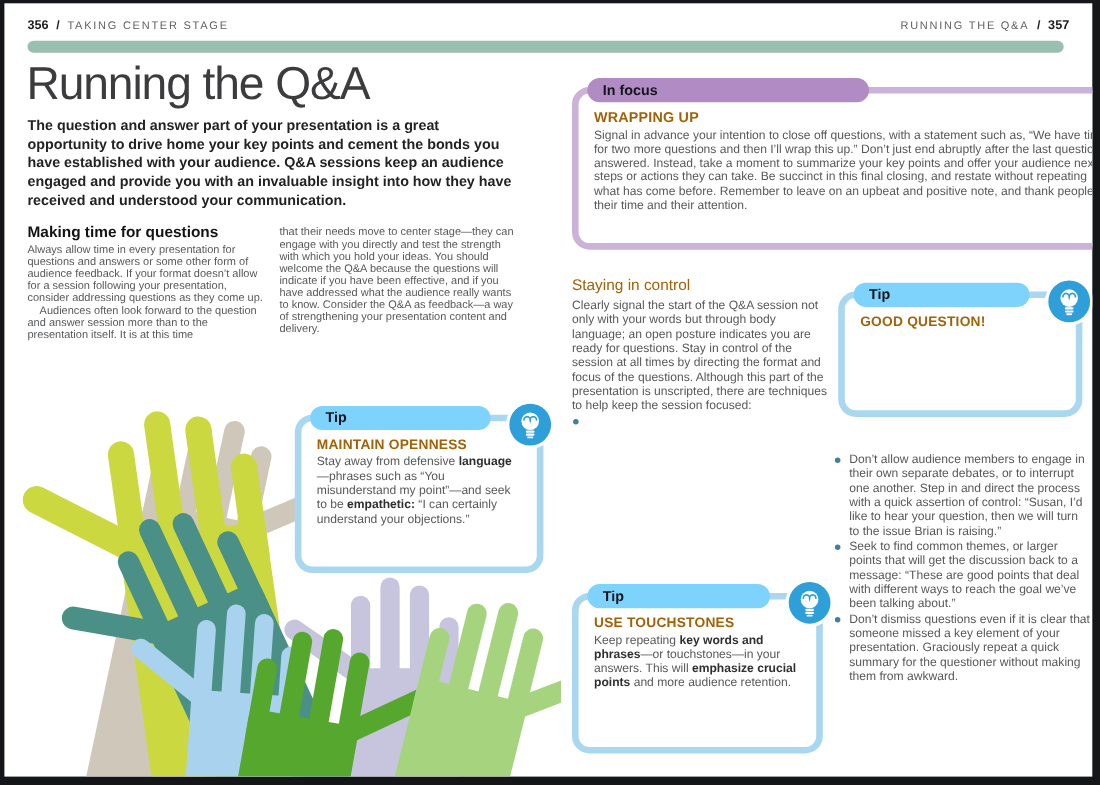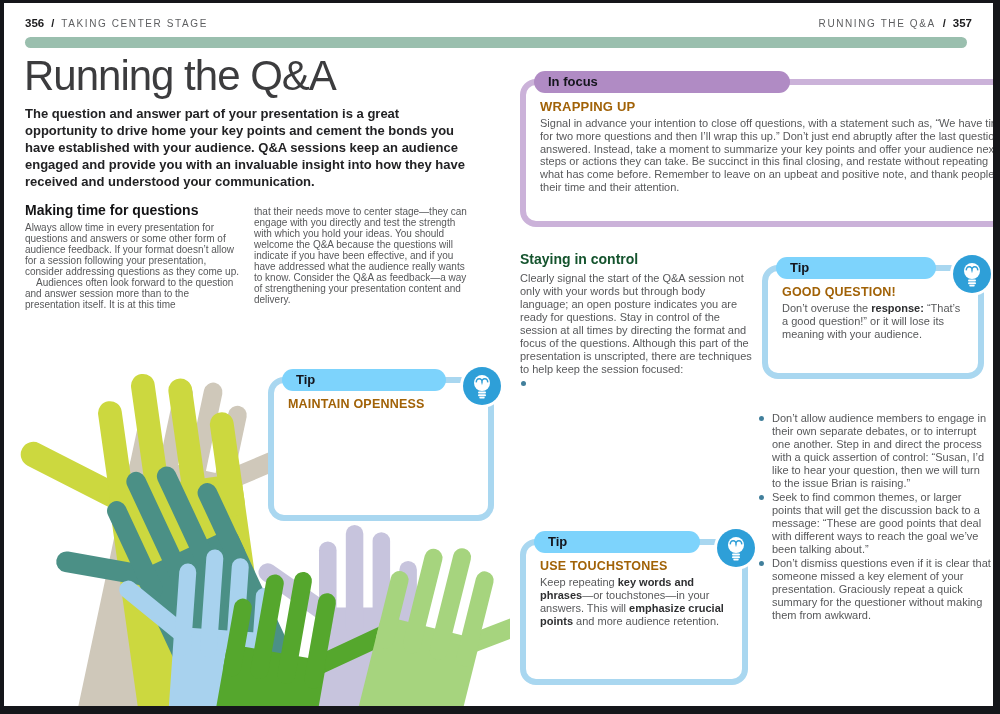--- a/index.html
+++ b/index.html
@@ -32,21 +32,21 @@
   .pill.purple-bg { background:#b08bc4; right:240px; }
   .badge { position:absolute; border-radius:50%; box-shadow:0 0 0 3px #fff; display:flex; align-items:center; justify-content:center; }
   .badge.bulb { top:-16px; right:-13px; width:38px; height:38px; background:#2e9fd8; }
   .badge.eye { top:-18px; right:-20px; width:47px; height:47px; background:#8a5fa6; }
   .box h3 { font-size:12.5px; font-weight:bold; color:#a16207; margin:14px 14px 3px 14px; letter-spacing:0.2px; }
   .box .boxbody { font-size:11px; line-height:13px; color:#57585a; margin:0 16px 0 14px; }
   .box .boxbody b { color:#2e2f31; }
 
   
   .rcol { position:absolute; font-size:11px; line-height:13px; color:#57585a; }
-  .rcol h2 { font-size:14px; font-weight:bold; color:#14532d; margin-bottom:5px; line-height:1.1; }
+  .rcol h2 { font-size:14px; font-weight:normal; color:#a16207; margin-bottom:5px; line-height:1.1; }
   ul.blist { list-style:none; }
   ul.blist li { position:relative; padding-left:14px; margin-top:1px; }
   ul.blist li .dot { position:absolute; left:1px; top:4px; width:5px; height:5px; border-radius:50%; background:#417f9b; }
 
   .hands { position:absolute; left:-4px; top:352px; }
 </style>
 </head>
 <body>
 
 <div class="page">
@@ -96,20 +96,21 @@
     <div class="badge bulb">
       <svg width="22" height="25" viewBox="0 0 22 25">
         <circle cx="11" cy="9" r="8" fill="#fff"></circle>
         <path d="M5.4 8.4 a2.9 2.9 0 1 1 5.6 0 a2.9 2.9 0 1 1 5.6 0" fill="none" stroke="#2e9fd8" stroke-width="1.5"></path>
         <rect x="7" y="17.4" width="8" height="2" rx="1" fill="#fff"></rect>
         <rect x="7" y="20.2" width="8" height="2" rx="1" fill="#fff"></rect>
         <rect x="8.3" y="22.8" width="5.4" height="1.7" rx="0.8" fill="#fff"></rect>
       </svg>
     </div>
     <h3>MAINTAIN OPENNESS</h3>
+    <p class="boxbody"><span>Stay away from defensive </span><b>language</b><span>—phrases such as “You misunderstand my point”—and seek to be </span><b>empathetic:</b><span> “I can certainly understand your objections.”</span></p>
   </div>
 
   <div class="box purple" style="left:516px; top:76px; width:516px; height:148px;">
     <div class="pill purple-bg"><span>In focus</span></div>
     <div class="badge eye">
       <svg width="35" height="23" viewBox="0 0 35 23">
         <path d="M2.5 11.5 Q17.5 -4 32.5 11.5 Q17.5 27 2.5 11.5 Z" fill="none" stroke="#fff" stroke-width="3"></path>
         <circle cx="17.5" cy="11.5" r="7.5" fill="#fff"></circle>
         <circle cx="17.5" cy="11.5" r="5" fill="#8a5fa6"></circle>
         <circle cx="17.5" cy="11.5" r="2" fill="#fff"></circle>
@@ -132,21 +133,20 @@
     <div class="badge bulb">
       <svg width="22" height="25" viewBox="0 0 22 25">
         <circle cx="11" cy="9" r="8" fill="#fff"></circle>
         <path d="M5.4 8.4 a2.9 2.9 0 1 1 5.6 0 a2.9 2.9 0 1 1 5.6 0" fill="none" stroke="#2e9fd8" stroke-width="1.5"></path>
         <rect x="7" y="17.4" width="8" height="2" rx="1" fill="#fff"></rect>
         <rect x="7" y="20.2" width="8" height="2" rx="1" fill="#fff"></rect>
         <rect x="8.3" y="22.8" width="5.4" height="1.7" rx="0.8" fill="#fff"></rect>
       </svg>
     </div>
     <h3>GOOD QUESTION!</h3>
-    <p class="boxbody"><span>Don’t overuse the </span><b>response:</b><span> “That’s a good question!” or it will lose its meaning with your audience.</span></p>
   </div>
 
   <ul class="blist rcol" style="left:754px; top:408px; width:234px;">
     <li><span class="dot"></span><span>Don’t allow audience members to engage in their own separate debates, or to interrupt one another. Step in and direct the process with a quick assertion of control: “Susan, I’d like to hear your question, then we will turn to the issue Brian is raising.”</span></li>
     <li><span class="dot"></span><span>Seek to find common themes, or larger points that will get the discussion back to a message: “These are good points that deal with different ways to reach the goal we’ve been talking about.”</span></li>
     <li><span class="dot"></span><span>Don’t dismiss questions even if it is clear that someone missed a key element of your presentation. Graciously repeat a quick summary for the questioner without making them from awkward.</span></li>
   </ul>
 
   <div class="box blue" style="left:516px; top:536px; width:228px; height:146px;">
     <div class="pill blue-bg"><span>Tip</span></div>

